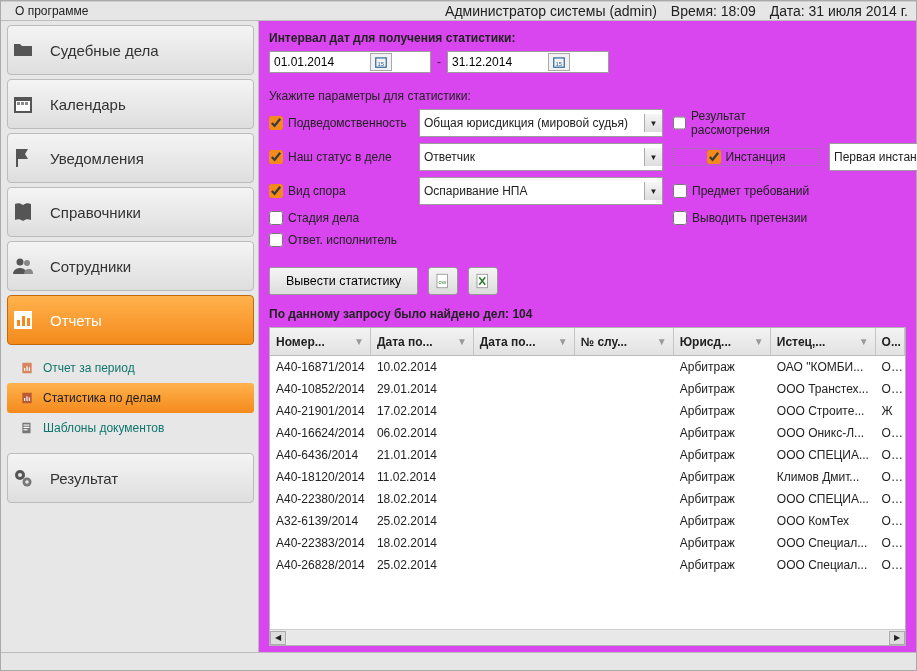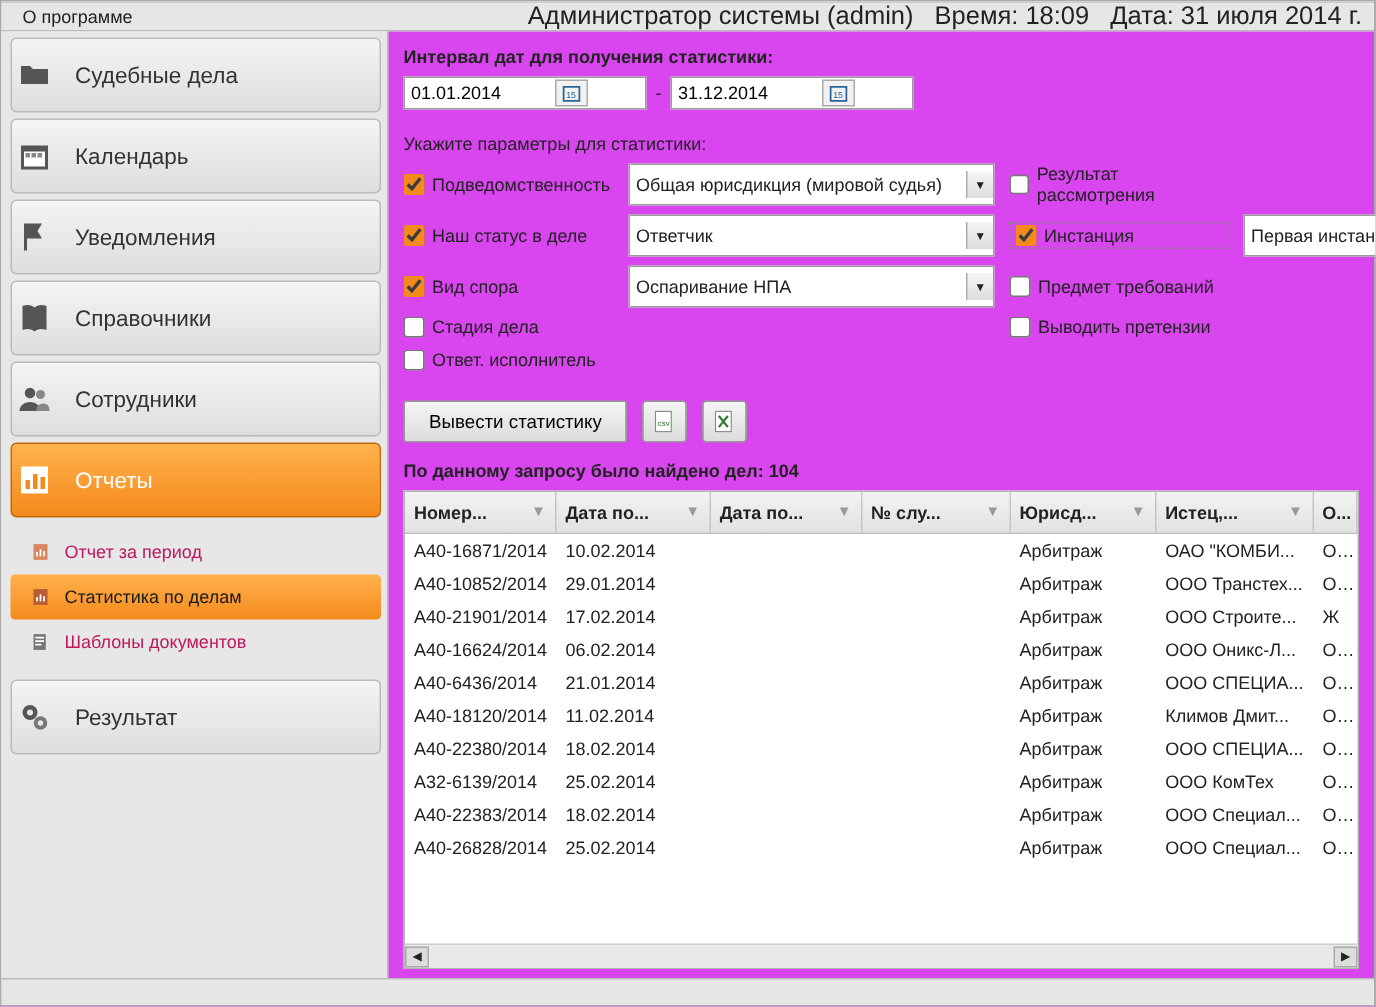--- a/index.html
+++ b/index.html
@@ -7,49 +7,49 @@
     .app { width: 917px; height: 671px; display: flex; flex-direction: column; border: 1px solid #aaa; background: linear-gradient(#e8e8e8,#dcdcdc); }
     
     .titlebar { height: 30px; display: flex; align-items: center; padding: 0 8px; background: linear-gradient(#eee,#dcdcdc); }
     .titlebar .app-icon { width: 20px; height: 20px; margin-right: 10px; display:flex; align-items:center; justify-content:center; }
     .titlebar .title { flex: 1; font-weight: bold; font-size: 13px; color: #333; text-align: center; }
     .win-btns { display: flex; gap: 6px; }
     .win-btn { width: 16px; height: 14px; border: 1px solid #999; background:#eee; display:flex; align-items:center; justify-content:center; font-size:9px; line-height:1; cursor:pointer;}
     
     .menubar { height: 20px; display: flex; align-items: center; padding: 0 8px; background: #e6e6e6; border-top:1px solid #ccc; border-bottom: 1px solid #bbb; }
     .menubar .menu-item { padding: 2px 6px; cursor: pointer; }
-    .statusline { margin-left: auto; display: flex; gap: 14px; font-size: 17px; color:#222; }
+    .statusline { margin-left: auto; display: flex; gap: 14px; font-size: 14px; color:#222; }
     
     .body { flex: 1; display: flex; min-height: 0; background:#e7e7e7; }
     
     .sidebar { width: 258px; background: #e7e7e7; display: flex; flex-direction: column; border-right: 1px solid #bbb; padding: 4px 4px 4px 6px; gap:0; }
     .nav-item { height: 50px; display: flex; align-items: center; gap: 14px; padding-left: 2px; border: 1px solid #bbb; border-radius: 4px; margin-bottom: 4px; background: linear-gradient(#f4f4f4,#dedede); cursor: pointer; font-size: 15px; color:#333; }
     .nav-item.active { background: linear-gradient(#ffb24d,#f48a1c); color: #fff; border-color:#c16a0c; }
     .nav-icon { width: 26px; height: 26px; display:flex; align-items:center; justify-content:center; }
     .sub-nav { display: flex; flex-direction: column; padding: 4px 0 10px 0; }
-    .sub-item { height: 30px; display: flex; align-items: center; gap: 8px; padding-left: 12px; cursor: pointer; font-size: 12px; color:#be185d; border-radius:3px; }
+    .sub-item { height: 30px; display: flex; align-items: center; gap: 8px; padding-left: 12px; cursor: pointer; font-size: 12px; color:#0f766e; border-radius:3px; }
     .sub-item.active { background: linear-gradient(#ffb24d,#f48a1c); color:#1a1a1a; }
     .sub-icon { width:16px; height:16px; display:flex; align-items:center; justify-content:center; }
     
     .main { flex: 1; display: flex; flex-direction: column; background: #d946ef; padding: 8px 10px 6px 10px; min-width:0; }
     .section-label { font-weight: bold; font-size: 12px; margin: 2px 0 6px; color:#222; }
     .plain-label { font-size: 12px; margin: 4px 0 6px; color:#222; }
     
     .date-row { display: flex; align-items: center; gap: 6px; margin-bottom: 12px; }
     .date-field { display:flex; align-items:center; width: 162px; height: 22px; background:#fff; border:1px solid #9c9c9c; padding: 0 2px 0 4px; }
     .date-field input { border:none; outline:none; font-size:12px; width: 96px; }
     .cal-btn { width: 22px; height: 18px; border:1px solid #aaa; background:#f2f2f2; display:flex; align-items:center; justify-content:center; cursor:pointer; font-size:9px; color:#2a6496; }
     
     .param-grid { display: grid; grid-template-columns: 140px 244px 146px auto; row-gap: 6px; column-gap: 10px; align-items:center; margin-bottom:8px; }
     .chk { display:flex; align-items:center; gap:5px; }
     .chk input[type=checkbox]{ width:14px; height:14px; accent-color:#f48a1c; cursor:pointer;}
     .combo { display:flex; align-items:center; height:28px; background:#fff; border:1px solid #9c9c9c; }
     .combo .val { flex:1; padding: 0 4px; font-size:12px; overflow:hidden; white-space:nowrap; }
     .combo .drop { width:18px; height:18px; background:linear-gradient(#f6f6f6,#ddd); border-left:1px solid #aaa; display:flex; align-items:center; justify-content:center; cursor:pointer; font-size:8px;}
-    .dotted-cell { border:1px dotted #888; padding:1px 3px; display:flex; align-items:center; }
+    .dotted-cell { border:1px dotted #888; padding:1px 3px; display:flex; align-items:center;justify-content:center; }
     
     .extra-row { display:flex; align-items:center; gap:18px; margin-bottom:8px; }
     
     .action-row { display:flex; align-items:center; gap: 10px; margin: 12px 0 10px; }
     .btn { height: 28px; padding: 0 16px; border:1px solid #999; border-radius:2px; background:linear-gradient(#f5f5f5,#dcdcdc); cursor:pointer; font-size:12.5px; }
     .icon-btn { width:30px; height:28px; border:1px solid #999; border-radius:3px; background:linear-gradient(#f5f5f5,#dcdcdc); cursor:pointer; display:flex; align-items:center; justify-content:center;}
 
     .table-wrap { flex:1; display:flex; flex-direction:column; border:1px solid #b3b3b3; background:#fff; min-height:0; }
     .thead { display:flex; background:linear-gradient(#f3f3f3,#e2e2e2); border-bottom:1px solid #bbb; height:28px; }
     .th { display:flex; align-items:center; padding: 0 6px; border-right:1px solid #c5c5c5; font-size:12px; font-weight:bold; position:relative; cursor:pointer; white-space:nowrap; overflow:hidden; }

